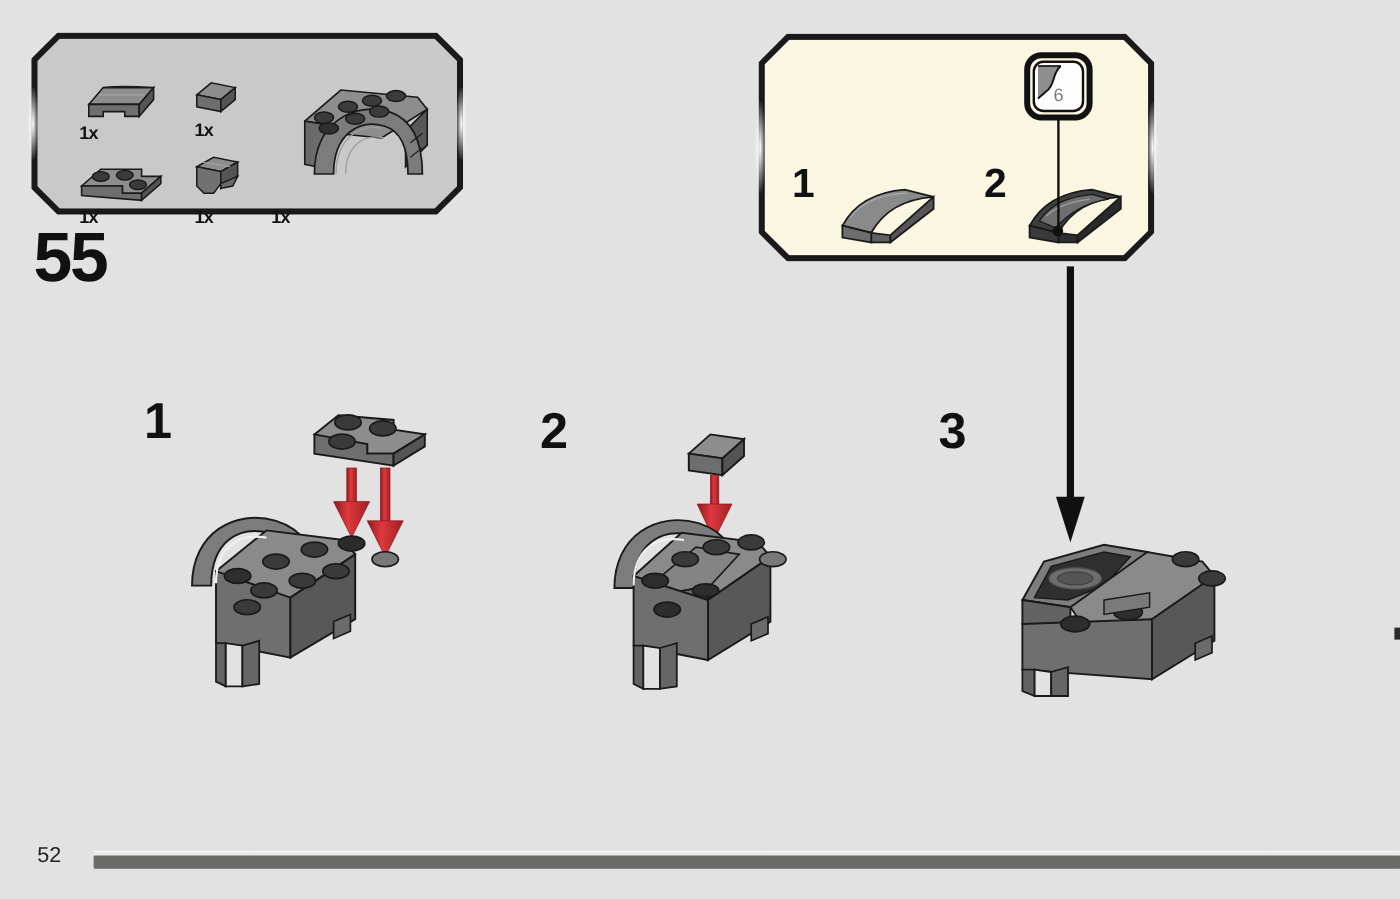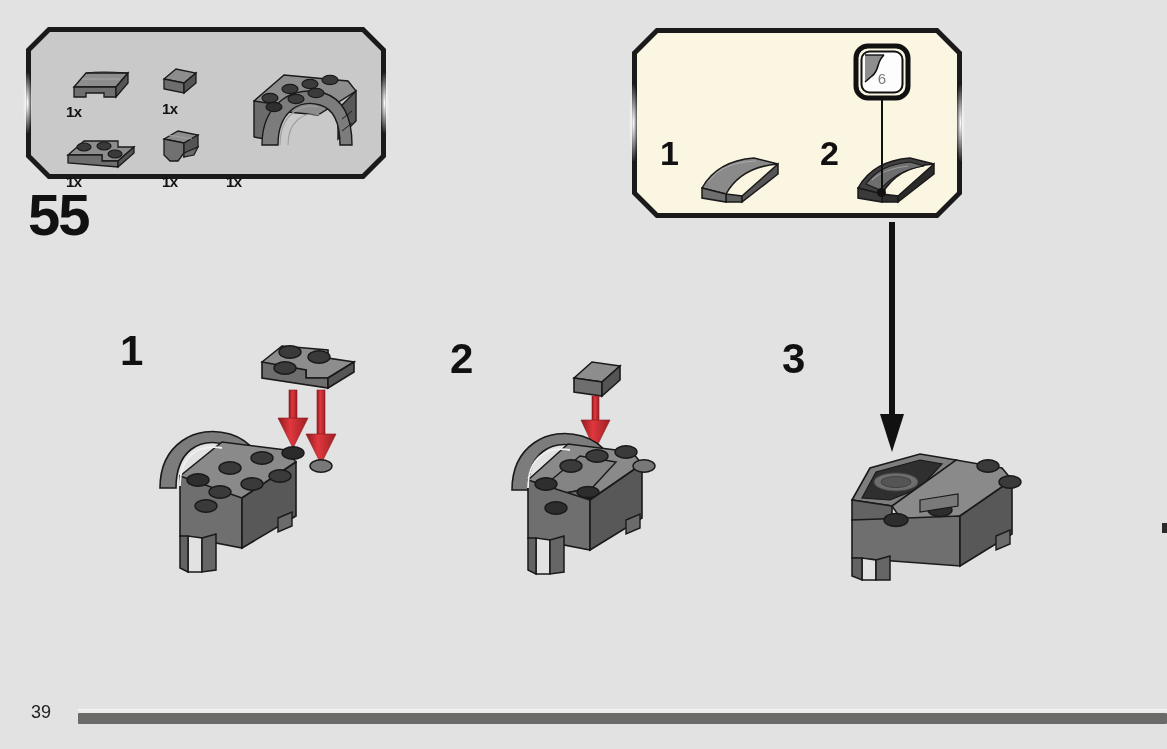--- a/index.html
+++ b/index.html
@@ -460,20 +460,20 @@
         <ellipse cx="218" cy="136" rx="11" ry="6.2" fill="#3a3a3a" stroke="#1a1a1a" stroke-width="1.4"></ellipse>
         <ellipse cx="240" cy="152" rx="11" ry="6.2" fill="#3a3a3a" stroke="#1a1a1a" stroke-width="1.4"></ellipse>
         <ellipse cx="126" cy="190" rx="12" ry="6.5" fill="#2d2d2d" stroke="#1a1a1a" stroke-width="1.4"></ellipse>
         <ellipse cx="170" cy="180" rx="12" ry="6.5" fill="#2d2d2d" stroke="#1a1a1a" stroke-width="1.4"></ellipse>
 
         <polygon points="150,170 188,164 188,176 150,182" fill="#7a7a7a" stroke="#1a1a1a" stroke-width="1.2"></polygon>
       </g>
     </svg>
   </div>
 
-  <div class="abs" id="page-number">39</div>
+  <div class="abs" id="page-number">52</div>
   <div class="abs" id="progress-bar-track">
     <div id="progress-bar-fill"></div>
   </div>
 
   <div class="abs" id="edge-mark"></div>
 
 </div>
 
 </body></html>

